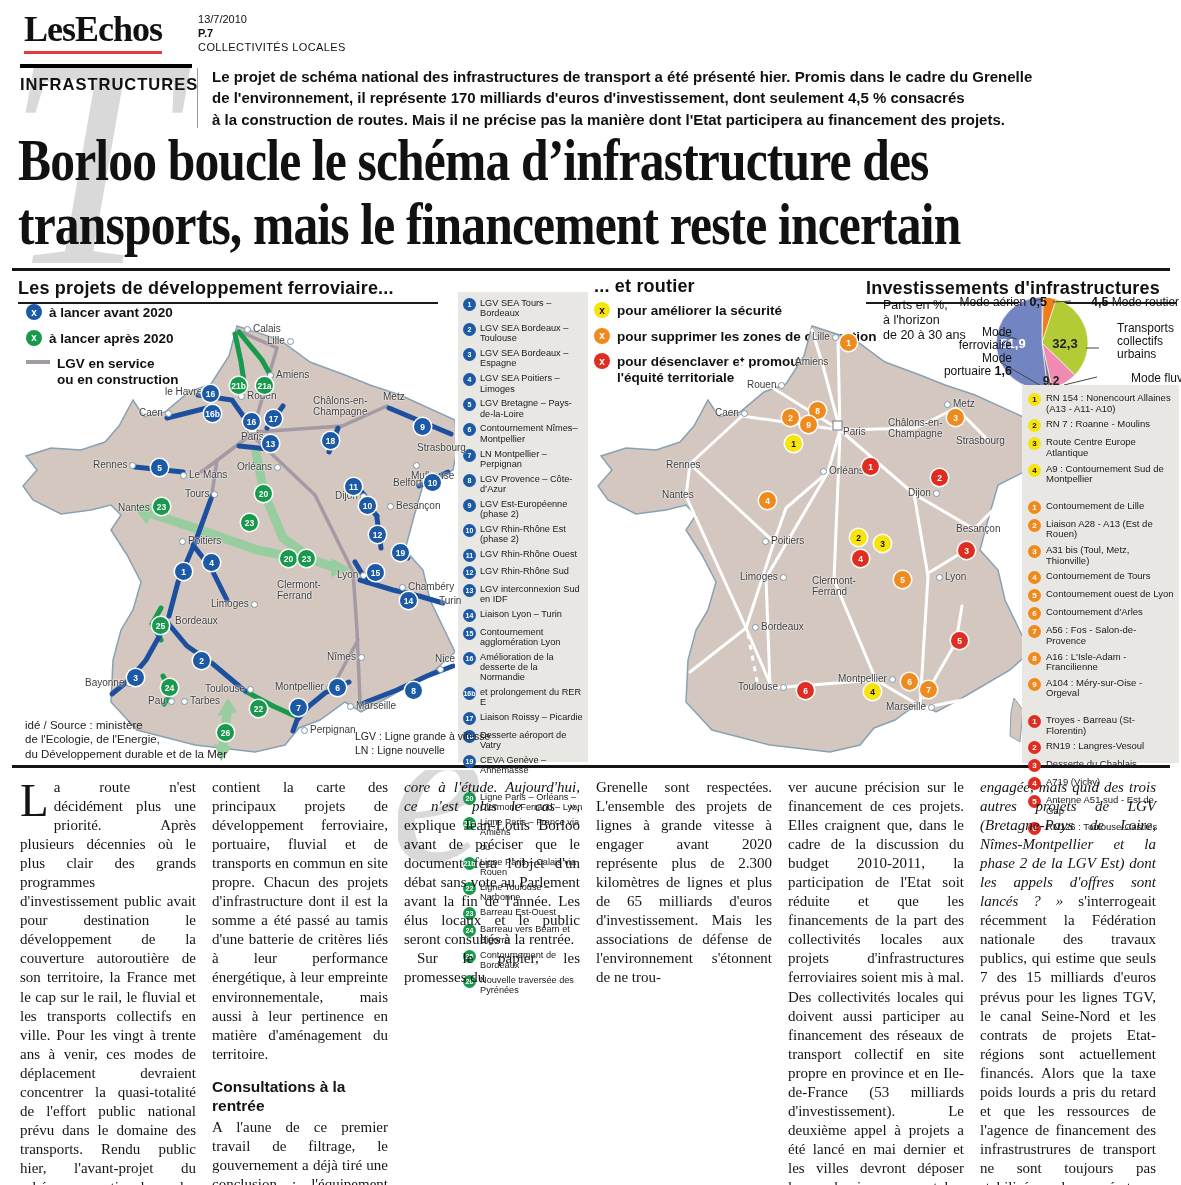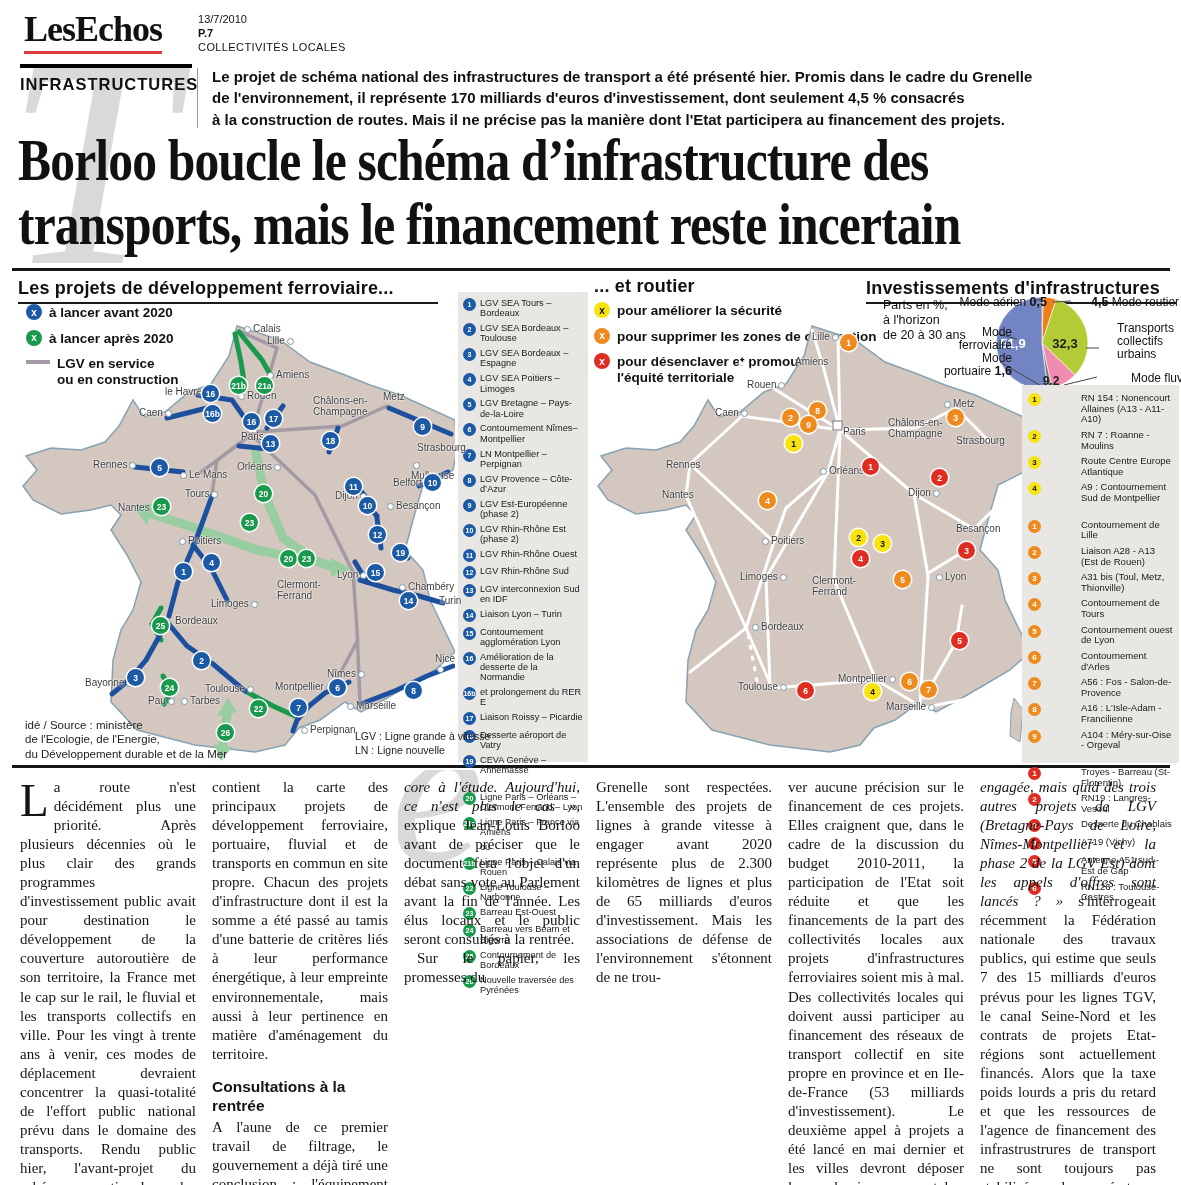--- a/index.html
+++ b/index.html
@@ -67,21 +67,21 @@
   .rl-nob{margin-left:17px;}
   
   #invest-head{position:absolute;left:865px;top:28px;width:316px;height:96px;font-size:12px;}
   #invest-caption{position:absolute;left:2px;top:2px;width:95px;line-height:1.2;font-size:12.5px;white-space:pre-line;}
   .co{position:absolute;line-height:1.1;white-space:pre-line;margin-left:16px;}
   .co b{font-size:12.5px;}
   #invest-list{position:absolute;left:1022px;top:117px;width:157px;height:378px;background:#e9e7e3;
                padding:8px 5px 4px 6px;box-sizing:border-box;}
   .il-row{display:flex;gap:5px;margin-bottom:5px;align-items:flex-start;}
   .il-row .cir{width:13px;height:13px;font-size:8px;}
-  .il-txt{font-size:9.5px;line-height:1.12;color:#1a1a1a;margin-left:35px;}
+  .il-txt{font-size:9.5px;line-height:1.12;color:#1a1a1a;}
   .il-gap{height:11px;}
   #rail-source{position:absolute;left:25px;top:450px;font-size:11.5px;line-height:1.25;color:#222;white-space:pre-line;z-index:5;}
   #rail-abbrev{position:absolute;left:355px;top:462px;font-size:10.5px;line-height:1.3;color:#222;white-space:pre-line;z-index:5;}
   
   #article{position:absolute;left:20px;top:778px;width:1148px;display:flex;gap:16px;z-index:2;}
   .col{width:176px;flex:0 0 176px;font-family:"Liberation Serif",serif;font-size:15px;
        line-height:1.27;text-align:justify;color:#141414;}
   .col p{margin:0;}
   .col p.ind{text-indent:13px;}
   .col .it{font-style:italic;}
@@ -221,21 +221,21 @@
         <div class="city" style="left: 262px; top: 280px;">Clermont-
 Ferrand</div>
         <div class="city" style="left: 322px; top: 270px;">Lyon<span class="dot"></span></div>
         <div class="city" style="left: 382px; top: 282px;"><span class="dot"></span>Chambéry</div>
         <div class="city" style="left: 424px; top: 296px;">Turin</div>
         <div class="city" style="left: 160px; top: 316px;">Bordeaux</div>
         <div class="city" style="left: 70px; top: 378px;">Bayonne<span class="dot"></span></div>
         <div class="city" style="left: 133px; top: 396px;">Pau<span class="dot"></span></div>
         <div class="city" style="left: 164px; top: 396px;"><span class="dot"></span>Tarbes</div>
         <div class="city" style="left: 190px; top: 384px;">Toulouse<span class="dot"></span></div>
-        <div class="city" style="left: 312px; top: 369px;">Nîmes<span class="dot"></span></div>
+        <div class="city" style="left: 312px; top: 352px;">Nîmes<span class="dot"></span></div>
         <div class="city" style="left: 260px; top: 382px;">Montpellier<span class="dot"></span></div>
         <div class="city" style="left: 330px; top: 401px;"><span class="dot"></span>Marseille</div>
         <div class="city" style="left: 420px; top: 354px;">Nice<span class="dot"></span></div>
         <div class="city" style="left: 284px; top: 425px;"><span class="dot"></span>Perpignan</div>
         <div class="mbadge g" style="left: 223px; top: 85px;">21b</div>
         <div class="mbadge g" style="left: 249px; top: 85px;">21a</div>
         <div class="mbadge b" style="left: 195px; top: 93px;">16</div>
         <div class="mbadge b" style="left: 197px; top: 113px;">16b</div>
         <div class="mbadge b" style="left: 236px; top: 121px;">16</div>
         <div class="mbadge b" style="left: 258px; top: 118px;">17</div>

